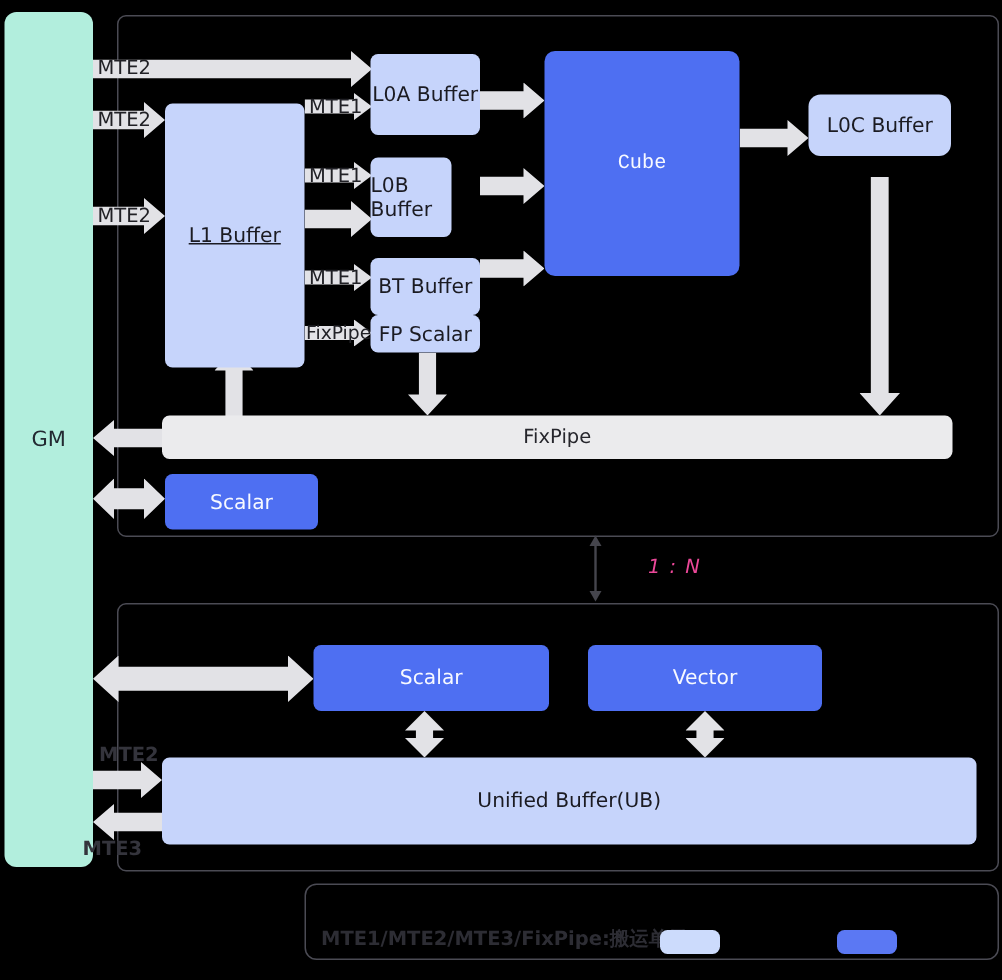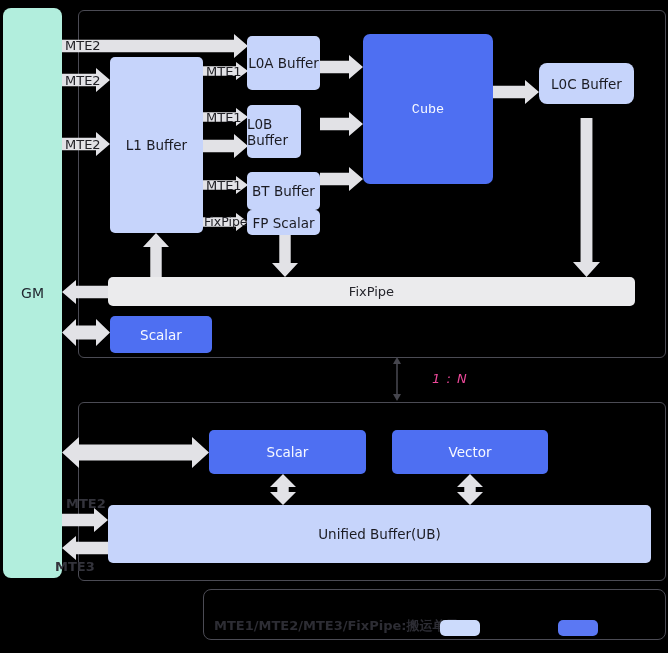--- a/index.html
+++ b/index.html
@@ -57,21 +57,21 @@
   <div class="ar r" style="left:320px;top:55px;width:43px;height:24px;"></div>
   <div class="ar r" style="left:320px;top:112px;width:43px;height:24px;"></div>
   <div class="ar r" style="left:320px;top:167px;width:43px;height:24px;"></div>
   <div class="ar r" style="left:493px;top:80px;width:46px;height:24px;"></div>
   <div class="ar d" style="left:573px;top:118px;width:27px;height:159px;--h:15px;"></div>
   <div class="ar d" style="left:272px;top:235px;width:26px;height:42px;"></div>
   <div class="ar u" style="left:143px;top:233px;width:26px;height:45px;"></div>
   <div class="ar l" style="left:62px;top:280px;width:46px;height:24px;"></div>
   <div class="ar h2" style="left:62px;top:319px;width:48px;height:27px;"></div>
 
-  <div class="box buf" style="left:110px;top:57px;width:93px;height:176px;">
+  <div class="box buf" style="left:110px;top:69px;width:93px;height:176px;text-decoration:underline;">
     <span>L1 Buffer</span>
   </div>
   <div class="box buf" style="left:247px;top:36px;width:73px;height:54px;">
     <span>L0A Buffer</span>
   </div>
   <div class="box buf" style="left:247px;top:105px;width:54px;height:53px;">
     <span>L0B Buffer</span>
   </div>
   <div class="box buf" style="left:247px;top:172px;width:73px;height:38px;">
     <span>BT Buffer</span>

